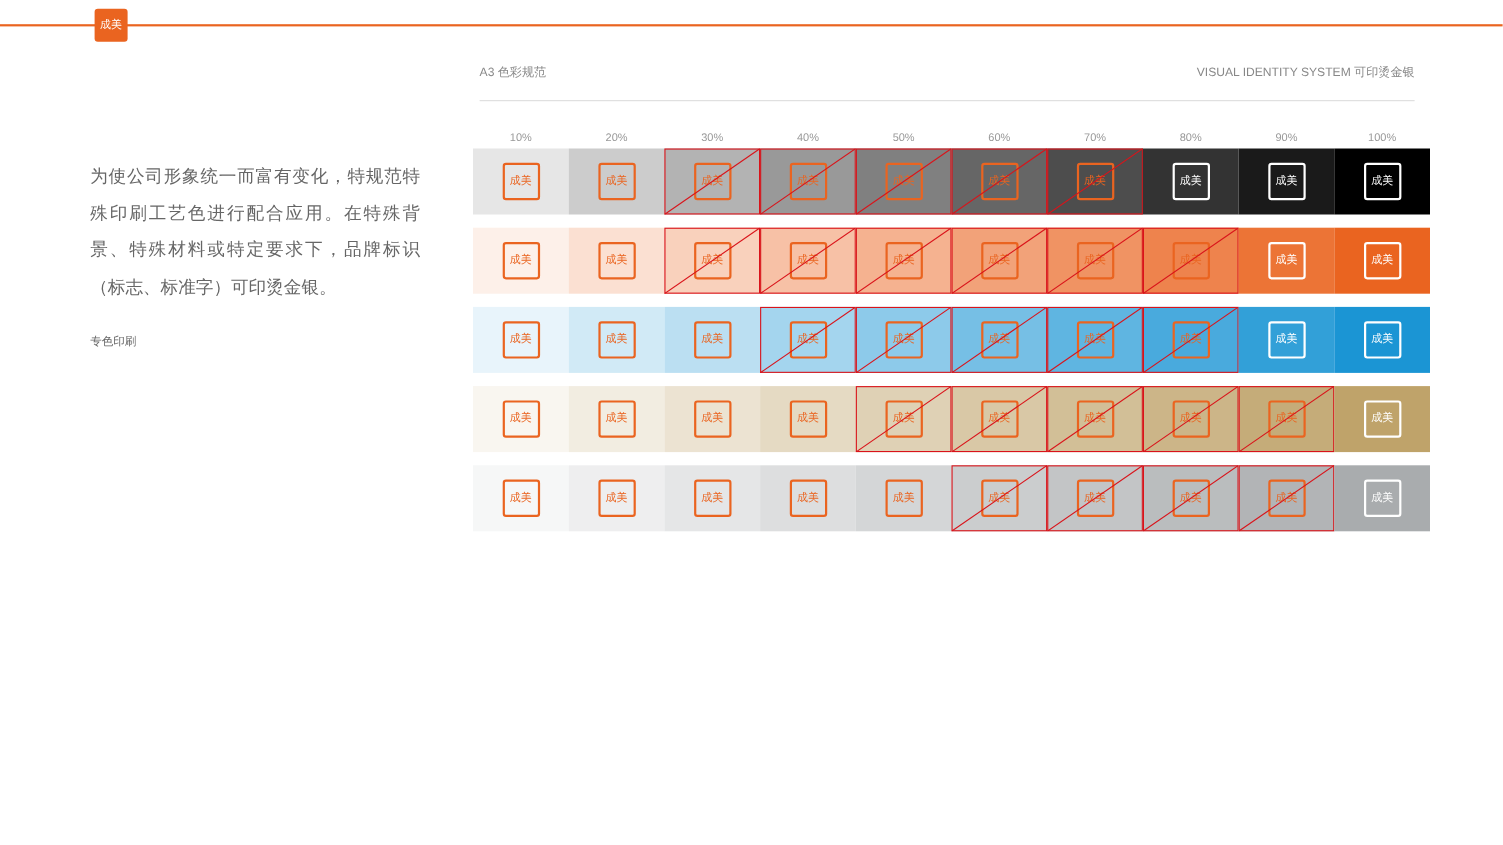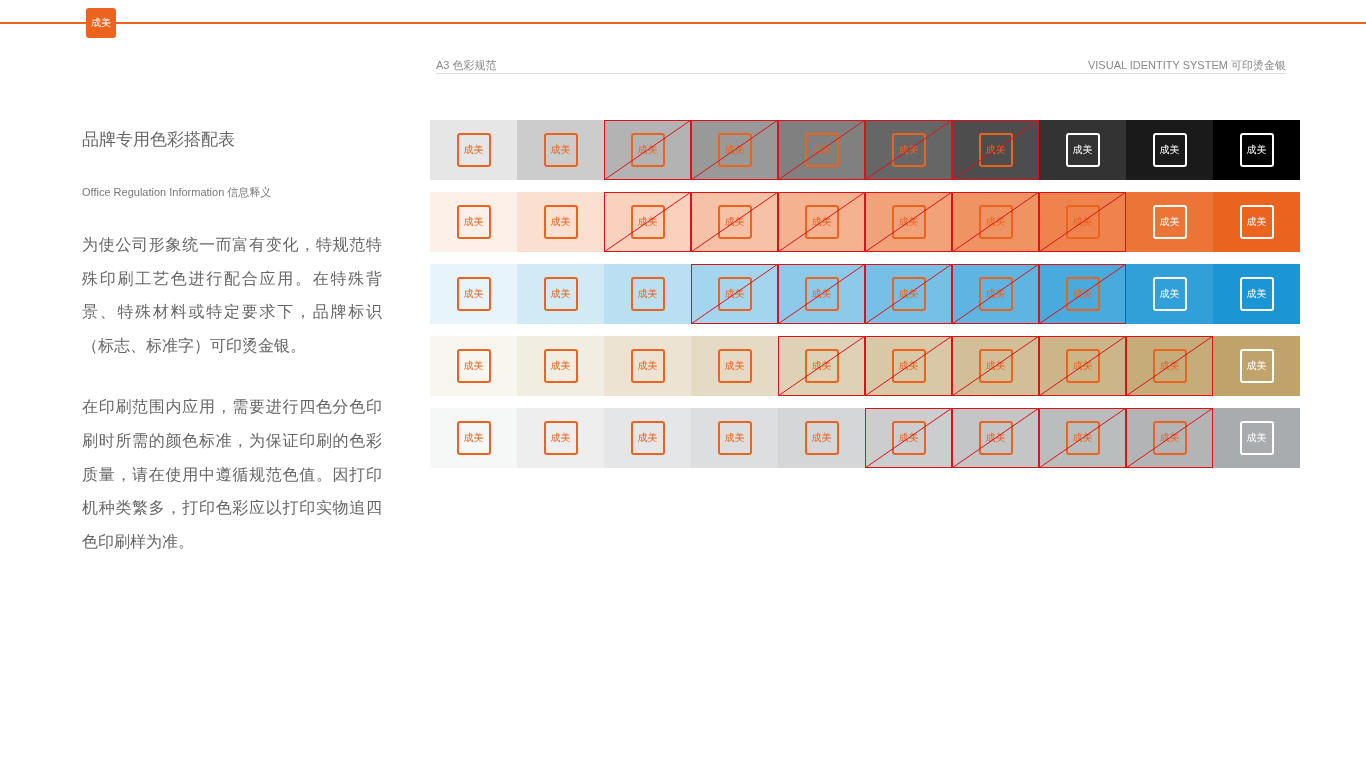--- a/index.html
+++ b/index.html
@@ -15,21 +15,21 @@
 }
 .top-line { position: absolute; left: 0; top: 22px; width: 1366px; height: 2px; background: #ea6420; }
 .top-logo {
   position: absolute; left: 86px; top: 8px; width: 30px; height: 30px;
   background: #ea6420; border-radius: 3px; display: flex; align-items: center; justify-content: center;
   color: #fff; font-size: 10px; font-weight: 500; line-height: 1;
 }
 .header-row {
   position: absolute; left: 436px; top: 58px; width: 850px;
   display: flex; justify-content: space-between; color: #888; font-size: 11px;
-  border-bottom: 1px solid #ddd; padding-bottom: 0;
+  border-bottom: 1px solid #ddd; padding-bottom: 18px;
 }
 .left-col {
   position: absolute; left: 82px; top: 116px; width: 300px;
 }
 .section-code { font-size: 30px; color: #777; font-weight: 300; letter-spacing: 1px; }
 .section-title { font-size: 17px; color: #666; font-weight: 400; margin-top: 12px; }
 .section-sub { font-size: 11px; color: #777; margin-top: 34px; }
 .body-text { font-size: 16px; color: #666; line-height: 2.1; margin-top: 28px; text-align: justify; }
 .body-heading { font-size: 10.5px; color: #666; margin-top: 26px; }
 
@@ -67,27 +67,37 @@
 
 <div class="top-line"></div>
 <div class="top-logo">成美</div>
 
 <div class="header-row">
   <span>A3 色彩规范</span>
   <span>VISUAL IDENTITY SYSTEM 可印烫金银</span>
 </div>
 
 <div class="left-col">
-  <div class="section-title">品牌专用色彩搭配表</div>
-  <div class="section-sub">Office Regulation Information 信息释义</div>
   <div class="body-text">为使公司形象统一而富有变化，特规范特殊印刷工艺色进行配合应用。在特殊背景、特殊材料或特定要求下，品牌标识（标志、标准字）可印烫金银。</div>
-  <div class="body-text">在印刷范围内应用，需要进行四色分色印刷时所需的颜色标准，为保证印刷的色彩质量，请在使用中遵循规范色值。因打印机种类繁多，打印色彩应以打印实物追四色印刷样为准。</div>
+  <div class="body-heading">专色印刷</div>
 </div>
 
 <div class="chart-area">
+  <div class="percent-row" id="percent-row">
+      <div class="percent-label">10%</div>
+      <div class="percent-label">20%</div>
+      <div class="percent-label">30%</div>
+      <div class="percent-label">40%</div>
+      <div class="percent-label">50%</div>
+      <div class="percent-label">60%</div>
+      <div class="percent-label">70%</div>
+      <div class="percent-label">80%</div>
+      <div class="percent-label">90%</div>
+      <div class="percent-label">100%</div>
+    </div>
   <div id="rows">
       <div class="swatch-row">
         <div class="swatch" style="background: rgb(230, 230, 230);">
           <div class="logo-mark" style="border: 2px solid rgb(234, 100, 32); color: rgb(234, 100, 32);">成美</div>
         </div>
         <div class="swatch" style="background: rgb(204, 204, 204);">
           <div class="logo-mark" style="border: 2px solid rgb(234, 100, 32); color: rgb(234, 100, 32);">成美</div>
         </div>
         <div class="swatch" style="background: rgb(179, 179, 179);">
           <div class="logo-mark" style="border: 2px solid rgb(234, 100, 32); color: rgb(234, 100, 32);">成美</div>

